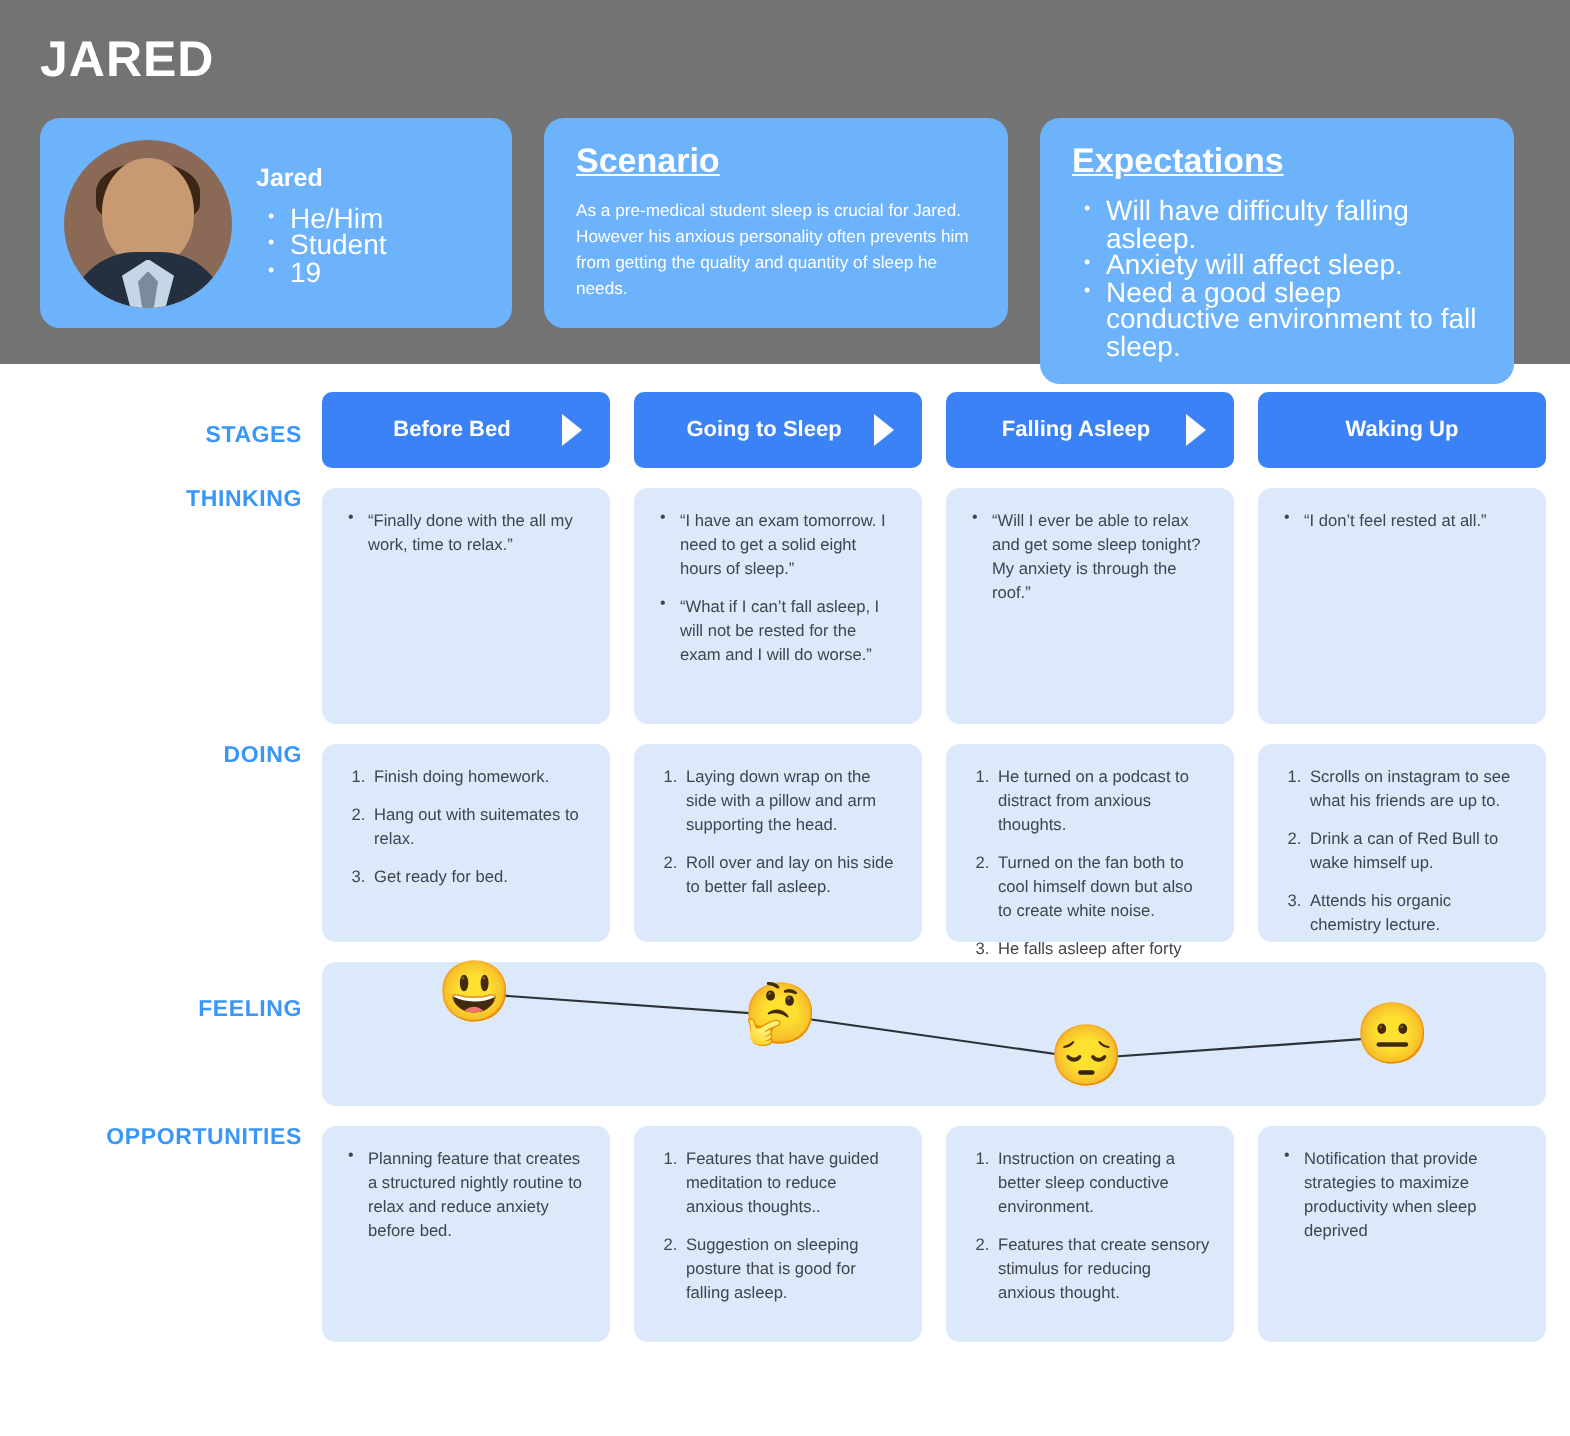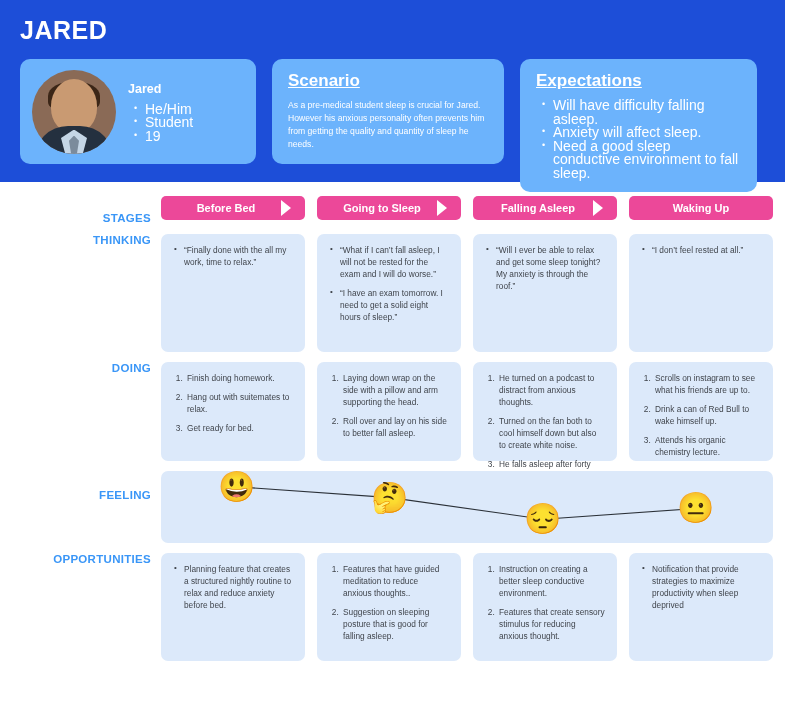--- a/index.html
+++ b/index.html
@@ -7,21 +7,21 @@
     width: 785px; height: 718px;
     background: #ffffff;
     font-family: "Liberation Sans", sans-serif;
     overflow: hidden;
   }
 
   
   .header {
     position: relative;
     width: 785px; height: 182px;
-    background: #1d4ed8;
+    background: #737373;
     padding: 16px 20px 0 20px;
   }
   .header-title {
     color: #ffffff;
     font-size: 25px;
     font-weight: bold;
     letter-spacing: 0.5px;
     margin-bottom: 14px;
   }
   .header-cards {
@@ -162,22 +162,22 @@
     display: flex;
     gap: 12px;
   }
   .col { flex: 1 1 0; min-width: 0; }
 
   
   .row-stages { margin-top: 14px; }
   .row-stages .row-label { padding-top: 16px; }
   .stage {
     position: relative;
-    height: 24px;
-    background: #ec4899;
+    height: 38px;
+    background: #3b82f6;
     border-radius: 5px;
     color: #ffffff;
     font-size: 11px;
     font-weight: bold;
     display: flex;
     align-items: center;
     justify-content: center;
     padding-right: 14px;
   }
   .stage.no-arrow { padding-right: 0; }
@@ -331,22 +331,22 @@
       <div class="col">
           <div class="card h-thinking">
             <ul>
               <li>“Finally done with the all my work, time to relax.”</li>
             </ul>
           </div>
         </div>
       <div class="col">
           <div class="card h-thinking">
             <ul>
+              <li>“I have an exam tomorrow. I need to get a solid eight hours of sleep.”</li>
               <li>“What if I can’t fall asleep, I will not be rested for the exam and I will do worse.”</li>
-              <li>“I have an exam tomorrow. I need to get a solid eight hours of sleep.”</li>
             </ul>
           </div>
         </div>
       <div class="col">
           <div class="card h-thinking">
             <ul>
               <li>“Will I ever be able to relax and get some sleep tonight? My anxiety is through the roof.”</li>
             </ul>
           </div>
         </div>

